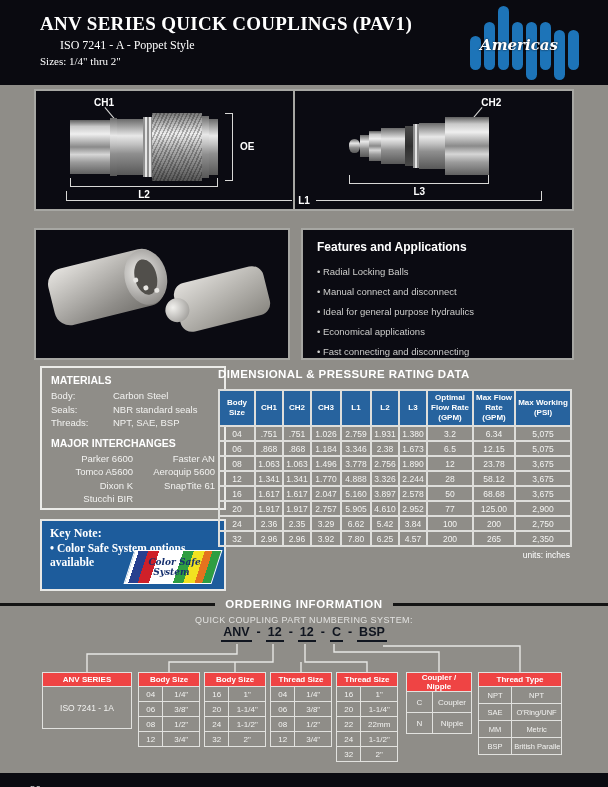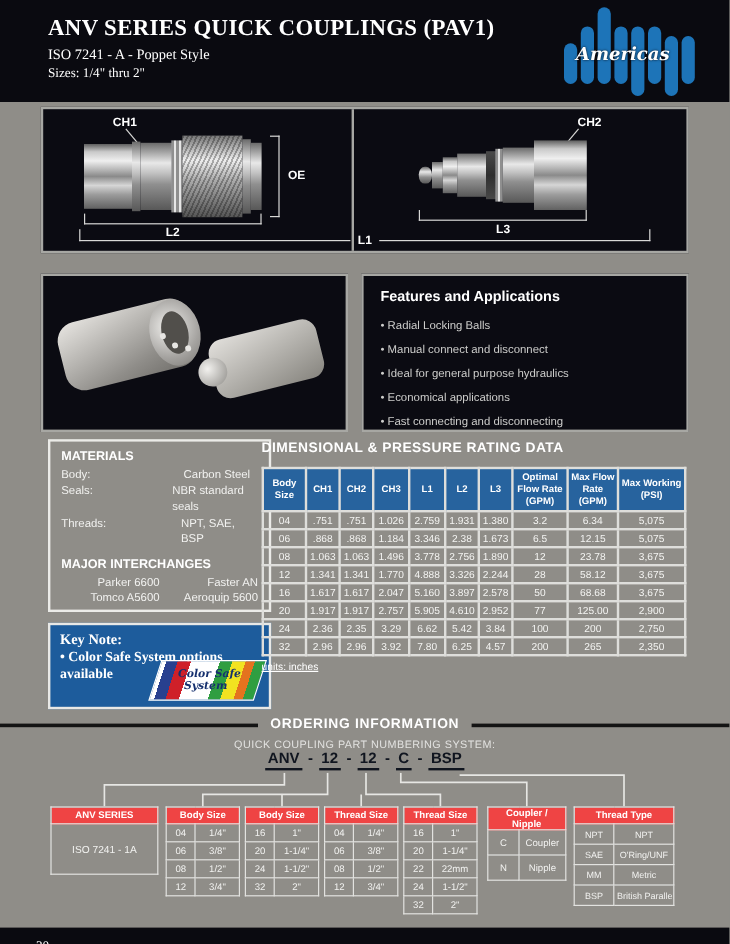--- a/index.html
+++ b/index.html
@@ -2,21 +2,21 @@
 <html><head>
 <meta charset="utf-8">
 <style>
   *{box-sizing:border-box;margin:0;padding:0;}
   html,body{width:608px;height:787px;}
   body{background:#8f8d88;font-family:"Liberation Sans",sans-serif;overflow:hidden;position:relative;}
 
   
   .topbar{height:85px;background:#0a0a10;position:relative;color:#fff;}
   .topbar h1{font:bold 19px "Liberation Serif",serif;letter-spacing:.3px;padding:13px 0 0 40px;}
-  .sub1{font:12px "Liberation Serif",serif;padding:3px 0 0 40px;}
+  .sub1{font:12px "Liberation Serif",serif;padding:3px 0 0 40px;margin-left:20px;}
   .sub2{font:11px "Liberation Serif",serif;padding:2px 0 0 40px;}
   .logo{position:absolute;right:20px;top:4px;width:120px;height:78px;}
   .bar{position:absolute;width:11px;border-radius:6px;background:#1d74b8;}
   .b1{left:2px;top:32px;height:34px}.b2{left:16px;top:18px;height:48px}
   .b3{left:30px;top:2px;height:64px}.b4{left:44px;top:18px;height:48px}
   .b5{left:58px;top:18px;height:58px}.b6{left:72px;top:18px;height:48px}
   .b7{left:86px;top:26px;height:50px}.b8{left:100px;top:26px;height:40px}
   .americas{position:absolute;left:12px;top:32px;font:italic bold 15px "DejaVu Serif",serif;color:#fff;white-space:nowrap;text-shadow:0 0 2px #0a0a10;}
 
   
@@ -61,37 +61,37 @@
   .feat-box ul{list-style:none;}
   .feat-box li{font:9.5px "Liberation Sans",sans-serif;line-height:20px;}
   .feat-box li::before{content:"• ";}
 
   
   .row3{position:relative;height:230px;margin-top:6px;}
   .leftcol{position:absolute;left:40px;top:0;width:186px;}
   .matbox{border:2px solid #ebebe8;padding:6px 9px;height:144px;color:#f2f2f0;overflow:hidden;}
   .matbox h3{font:bold 10.5px "Liberation Sans",sans-serif;color:#fff;margin-bottom:3px;}
   .matbox h3.second{margin-top:7px;}
-  .mrow{display:flex;font:9.5px "Liberation Sans",sans-serif;line-height:13.5px;gap:40px;}
+  .mrow{display:flex;font:9.5px "Liberation Sans",sans-serif;line-height:13.5px;}
   .mrow span:first-child{width:62px;}
   .igrid{display:grid;grid-template-columns:1fr 1fr;font:9.5px "Liberation Sans",sans-serif;line-height:13.5px;text-align:right;}
   .keynote{margin-top:9px;border:2px solid #e8e8e6;background:#1d5c9c;height:72px;position:relative;color:#fff;padding:5px 8px;}
   .kn-t{font:bold 12px "Liberation Serif",serif;}
   .kn-b{font:bold 11.5px "Liberation Serif",serif;width:152px;line-height:14px;}
   .kn-b::before{content:"• ";}
   .csslogo{position:absolute;right:7px;bottom:5px;width:88px;height:34px;transform:skewX(-18deg);border:1px solid #fff;
     background:linear-gradient(90deg,#fff 0 4%,#28408f 4% 15%,#cf2029 15% 28%,#fff 28% 56%,#2f9e41 56% 68%,#f2e320 68% 81%,#e4731e 81% 90%,#2f9e41 90% 100%);}
   .csslogo span{display:block;transform:skewX(18deg);font:italic bold 9px "DejaVu Serif",serif;color:#16306e;line-height:10px;text-align:center;}
   .csslogo span:first-child{margin-top:6px;}
   .rightcol{position:absolute;left:218px;top:0;width:358px;}
   .dim-title{font:bold 11.5px "Liberation Sans",sans-serif;color:#fff;letter-spacing:.4px;margin:2px 0 9px;}
   table.dim{border-collapse:collapse;table-layout:fixed;width:352px;}
   .dim th{background:#27639e;color:#fff;font:bold 8px "Liberation Sans",sans-serif;line-height:10px;border:2px solid #dededb;padding:2px 1px;height:34px;}
   .dim td{border:2px solid #dededb;color:#f4f4f2;font:8.5px "Liberation Sans",sans-serif;text-align:center;height:15px;padding:0 1px;}
-  .units{font:8.5px "Liberation Sans",sans-serif;color:#fff;margin-top:3px;width:352px;text-decoration:underline;}
+  .units{font:8.5px "Liberation Sans",sans-serif;color:#fff;text-align:right;margin-top:3px;width:352px;}
 
   
   .ordering{position:relative;height:170px;margin-top:2px;}
   .ord-head{display:flex;align-items:center;height:12px;}
   .ord-head .bl{flex:1;height:3px;background:#141414;}
   .ord-head h2{font:bold 11.5px "Liberation Sans",sans-serif;color:#fff;margin:0 10px;letter-spacing:.6px;}
   .ord-sub{text-align:center;font:9px "Liberation Sans",sans-serif;color:#e2e2e0;letter-spacing:.4px;margin-top:5px;}
   .pn{position:absolute;left:0;right:0;top:27px;display:flex;justify-content:center;font:bold 12.5px "Liberation Sans",sans-serif;color:#10151f;}
   .pn b{border-bottom:2px solid #10151f;padding:0 2px 1px;}
   .pn i{font-style:normal;margin:0 5px;}

